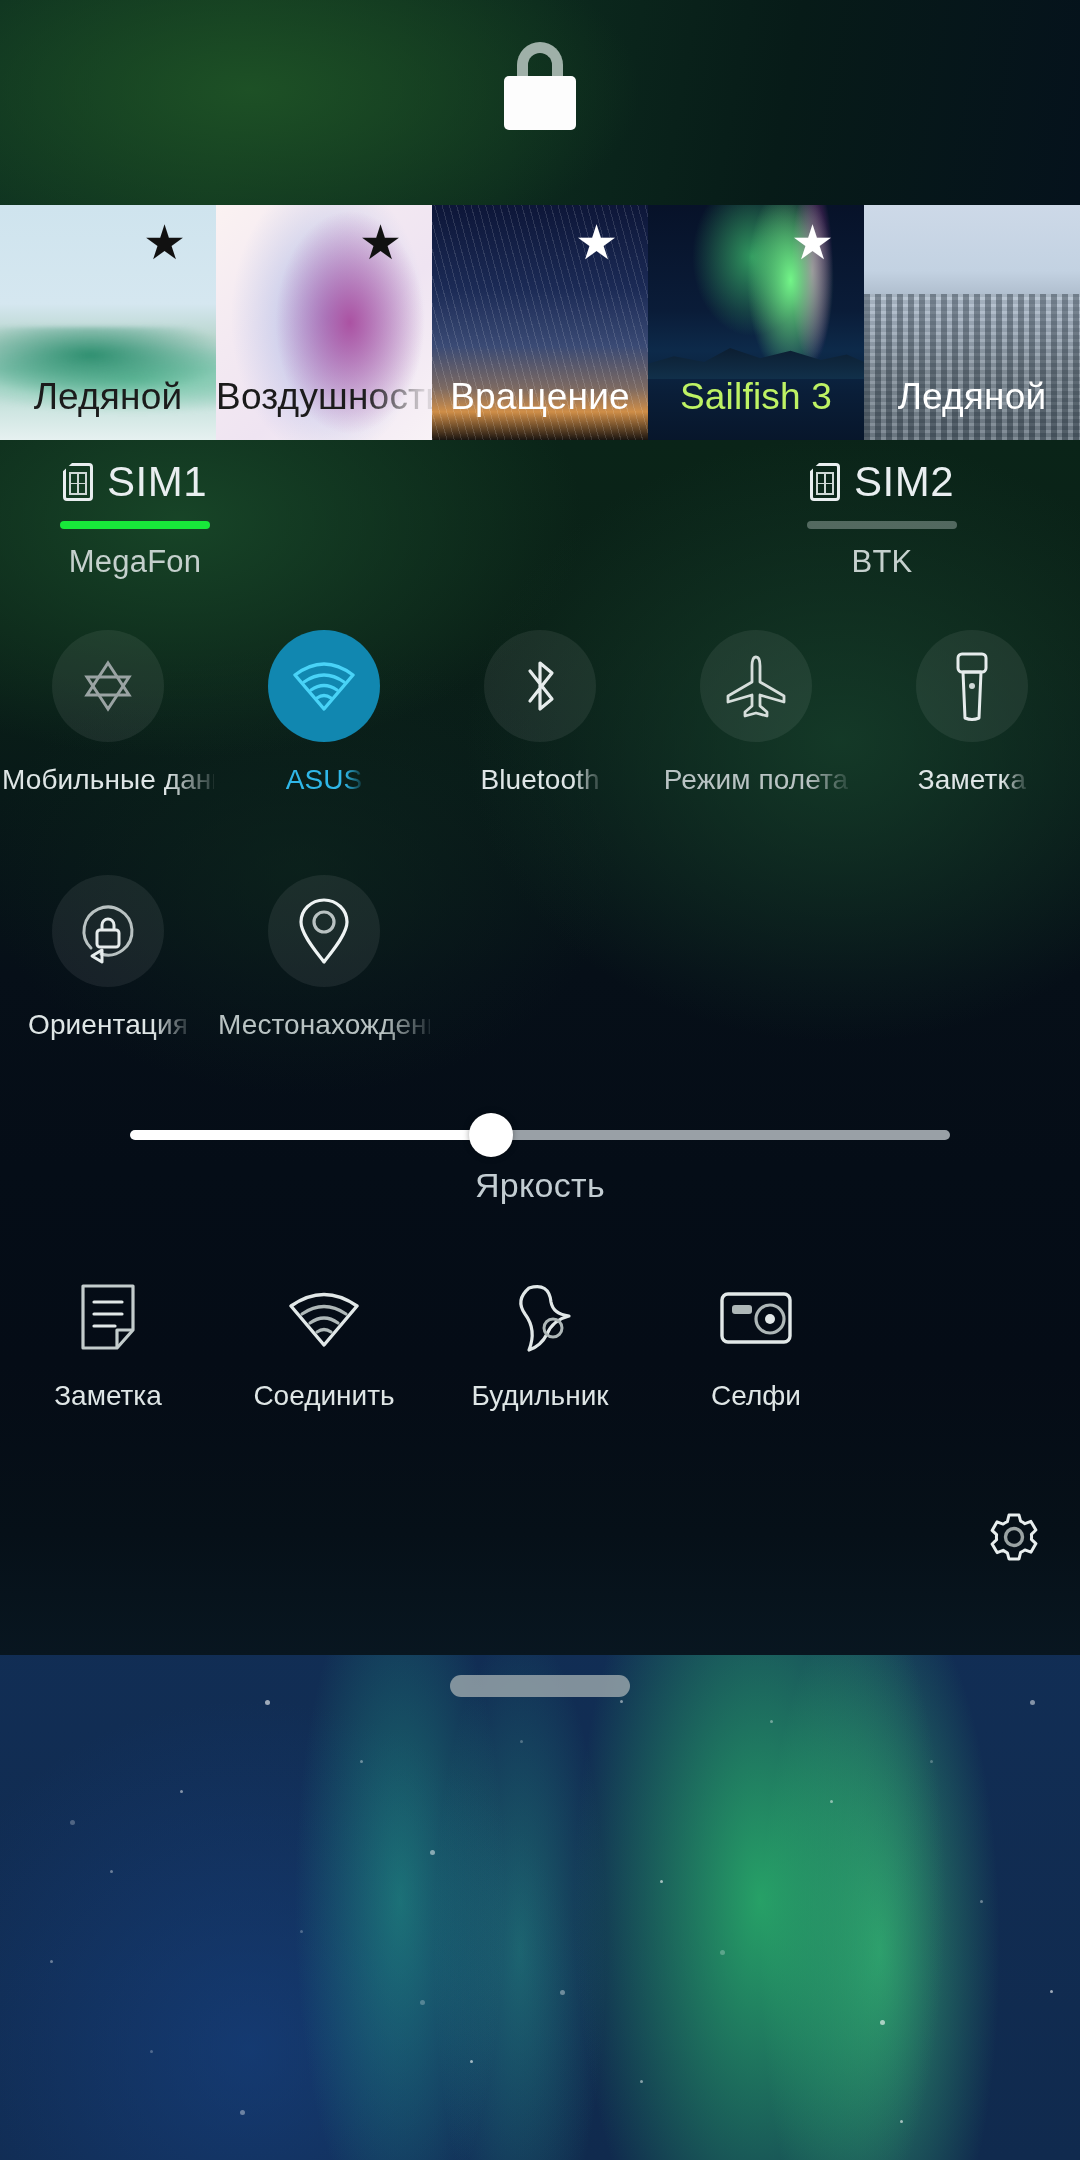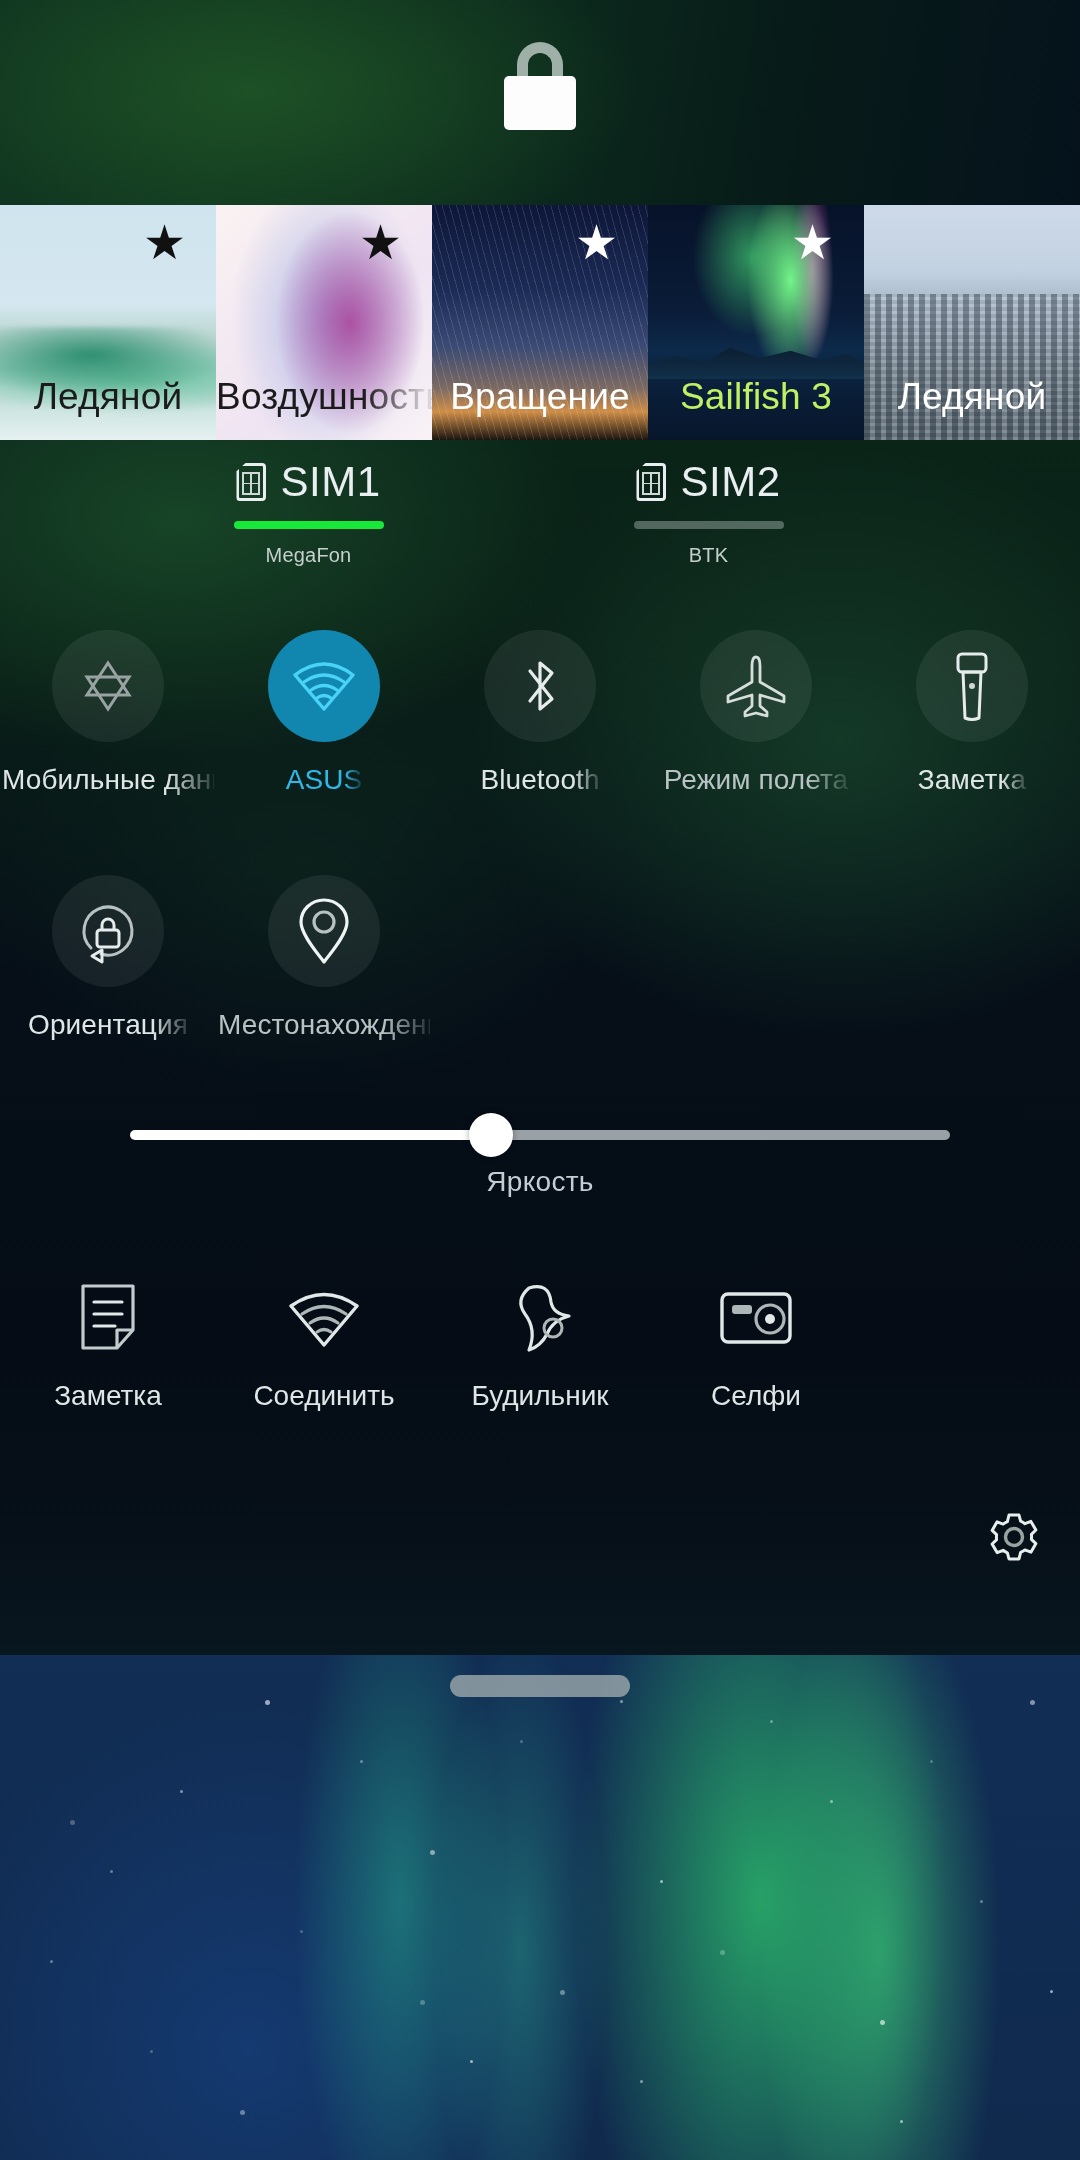--- a/index.html
+++ b/index.html
@@ -137,21 +137,21 @@
     background:
       radial-gradient(ellipse 560px 330px at 180px 80px, rgba(24,70,40,.95), rgba(10,30,24,0) 72%),
       radial-gradient(ellipse 520px 420px at 840px 300px, rgba(22,62,42,.85), rgba(8,26,22,0) 72%),
       radial-gradient(ellipse 420px 300px at 300px 430px, rgba(14,40,30,.6), rgba(6,18,16,0) 75%),
       linear-gradient(180deg, #0a2418 0%, #0a2017 16%, #081a18 28%, #060f18 44%, #050d17 60%, #050c16 76%, #061018 90%, #081620 100%);
   }
 
   
   .sim-row {
     position: absolute; left: 0; top: 18px; width: 1017px;
-    display: flex; justify-content: center; gap: 130px;
+    display: flex; justify-content: space-between; gap: 130px;
   }
   .sim-col { width: 270px; text-align: center; }
   .sim-title {
     display: flex; align-items: center; justify-content: center; gap: 14px;
     font-size: 42px; font-weight: 300; color: #e9eef0;
     letter-spacing: .5px;
   }
   .sim-chip { width: 30px; height: 38px; position: relative; flex: 0 0 auto; }
   .sim-chip .outline {
     position:absolute; inset:0;
@@ -162,21 +162,21 @@
     position:absolute; left:6px; top:9px; right:6px; bottom:6px;
     border: 2px solid #cfd8d6;
     background:
       linear-gradient(90deg, transparent 45%, #cfd8d6 45%, #cfd8d6 55%, transparent 55%),
       linear-gradient(0deg, transparent 45%, #cfd8d6 45%, #cfd8d6 55%, transparent 55%);
   }
   .sim-bar { height: 8px; border-radius: 4px; margin: 15px auto 0; width: 150px; }
   .sim-bar.on  { background: #18e83a; }
   .sim-bar.off { background: rgba(180,195,190,.42); }
   .sim-carrier {
-    margin-top: 15px; font-size: 20px; font-weight: 300;
+    margin-top: 15px; font-size: 31px; font-weight: 300;
     color: #c5d0cd; letter-spacing: .2px;
   }
 
   
   .toggle-row {
     position: absolute; left: 0; width: 1080px;
     display: flex;
   }
   .toggle-row.r1 { top: 190px; }
   .toggle-row.r2 { top: 435px; }
@@ -219,21 +219,21 @@
     position:absolute; right:0; top:0; height:10px; border-radius:5px;
     background:rgba(210,218,222,.72);
   }
   .slider-knob {
     position:absolute; top:50%; width:44px; height:44px; border-radius:50%;
     background:#ffffff; transform: translate(-50%,-50%);
     box-shadow: 0 0 6px rgba(0,0,0,.35);
   }
   .brightness-label {
     margin-top: 26px; text-align:center;
-    font-size: 28px; font-weight: 300; color:#c3cdd2; letter-spacing:.3px;
+    font-size: 34px; font-weight: 300; color:#c3cdd2; letter-spacing:.3px;
   }
 
   
   .shortcut-row {
     position: absolute; left: 0; top: 840px; width: 1080px; display:flex;
   }
   .shortcut { width: 216px; display:flex; flex-direction:column; align-items:center; }
   .shortcut-icon { width: 86px; height: 76px; display:flex; align-items:center; justify-content:center; }
   .shortcut-label {
     margin-top: 24px; font-size: 28px; font-weight:300; color:#dfe6e6;

